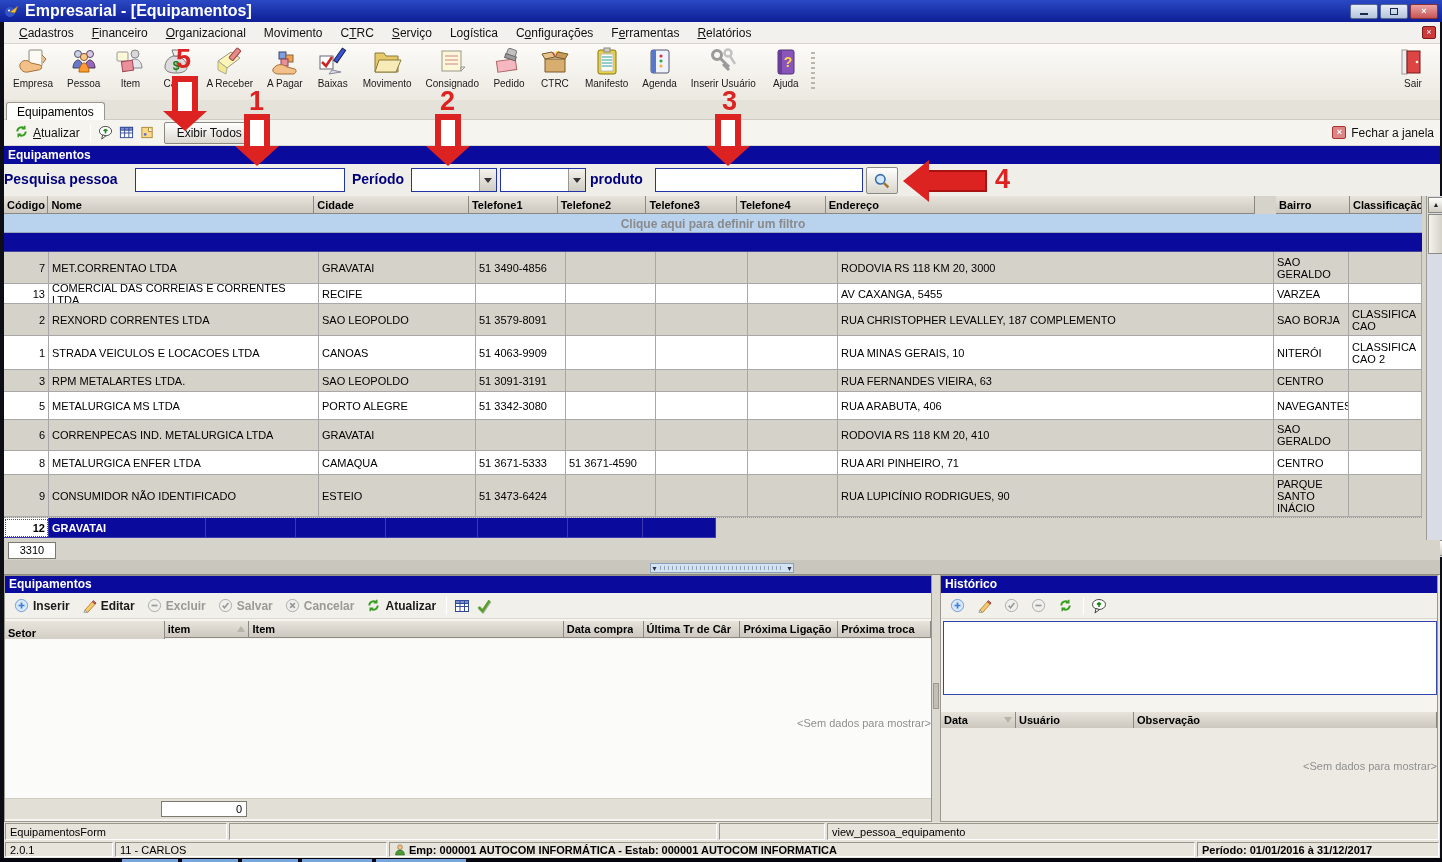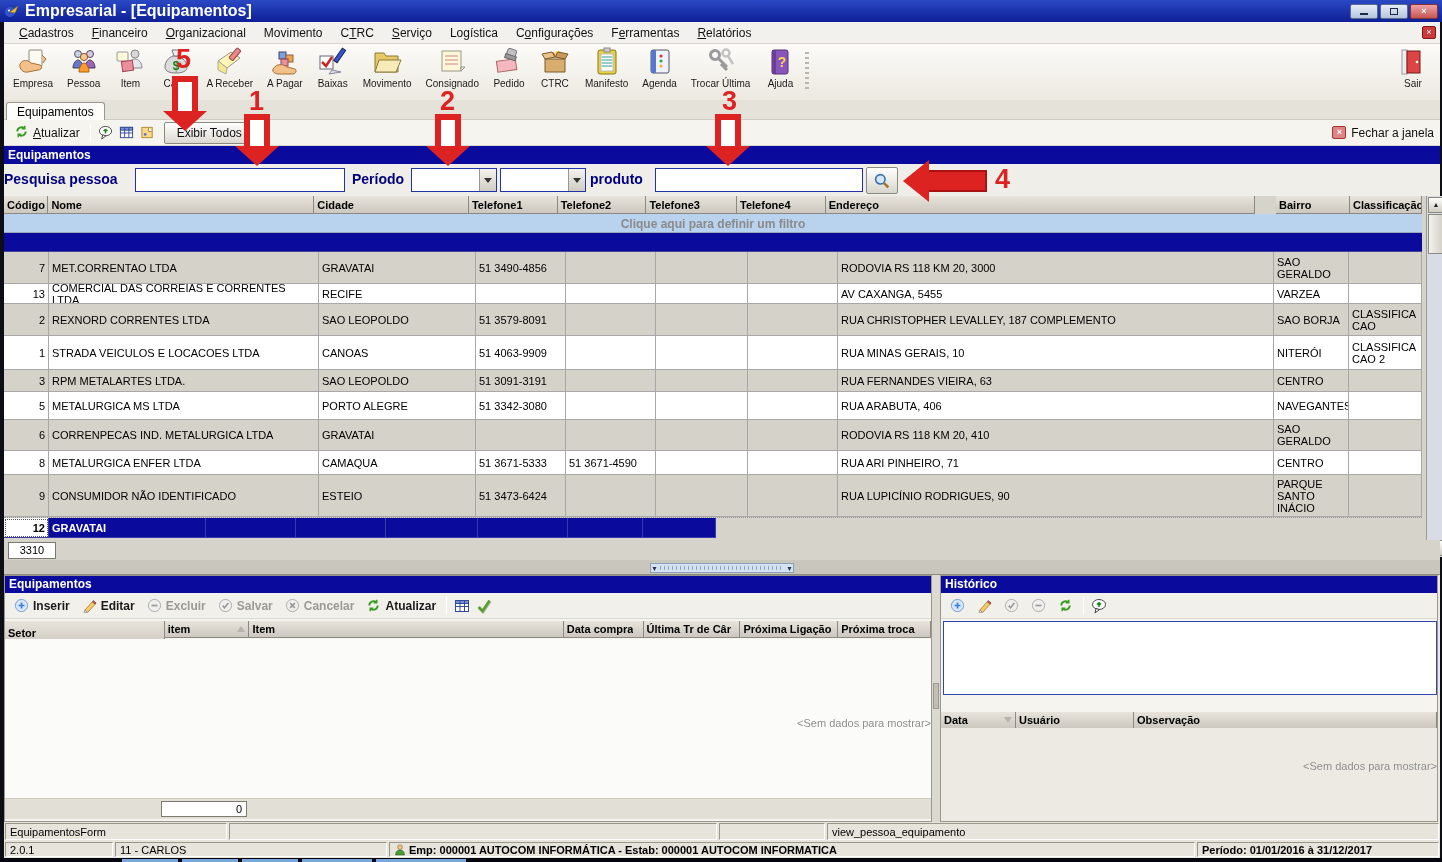--- a/index.html
+++ b/index.html
@@ -303,21 +303,21 @@
         </svg>
         <div class="tlabel">Agenda</div>
       </div>
       <div class="tbtn">
         <svg width="30" height="30" viewBox="0 0 30 30">
           <circle cx="9" cy="8" r="4.5" fill="none" stroke="#9a9a9a" stroke-width="3"></circle>
           <path d="M12 11l9 9m-3 0l3 3m-6-6l3 3" stroke="#9a9a9a" stroke-width="3" fill="none"></path>
           <circle cx="20" cy="6" r="3.5" fill="none" stroke="#c2c2c2" stroke-width="2.5"></circle>
           <path d="M22 9l5 8" stroke="#c2c2c2" stroke-width="2.5"></path>
         </svg>
-        <div class="tlabel">Trocar Última</div>
+        <div class="tlabel">Inserir Usuário</div>
       </div>
       <div class="tbtn">
         <svg width="30" height="30" viewBox="0 0 30 30">
           <rect x="7" y="3" width="16" height="24" rx="2" fill="#8855bb" stroke="#553377"></rect>
           <rect x="7" y="3" width="4" height="24" fill="#6a3d99"></rect>
           <text x="17" y="20" font-size="14" fill="#ffd84a" font-weight="bold" text-anchor="middle" font-family="sans-serif">?</text>
         </svg>
         <div class="tlabel">Ajuda</div>
       </div>
       <div class="tgrip"></div>

